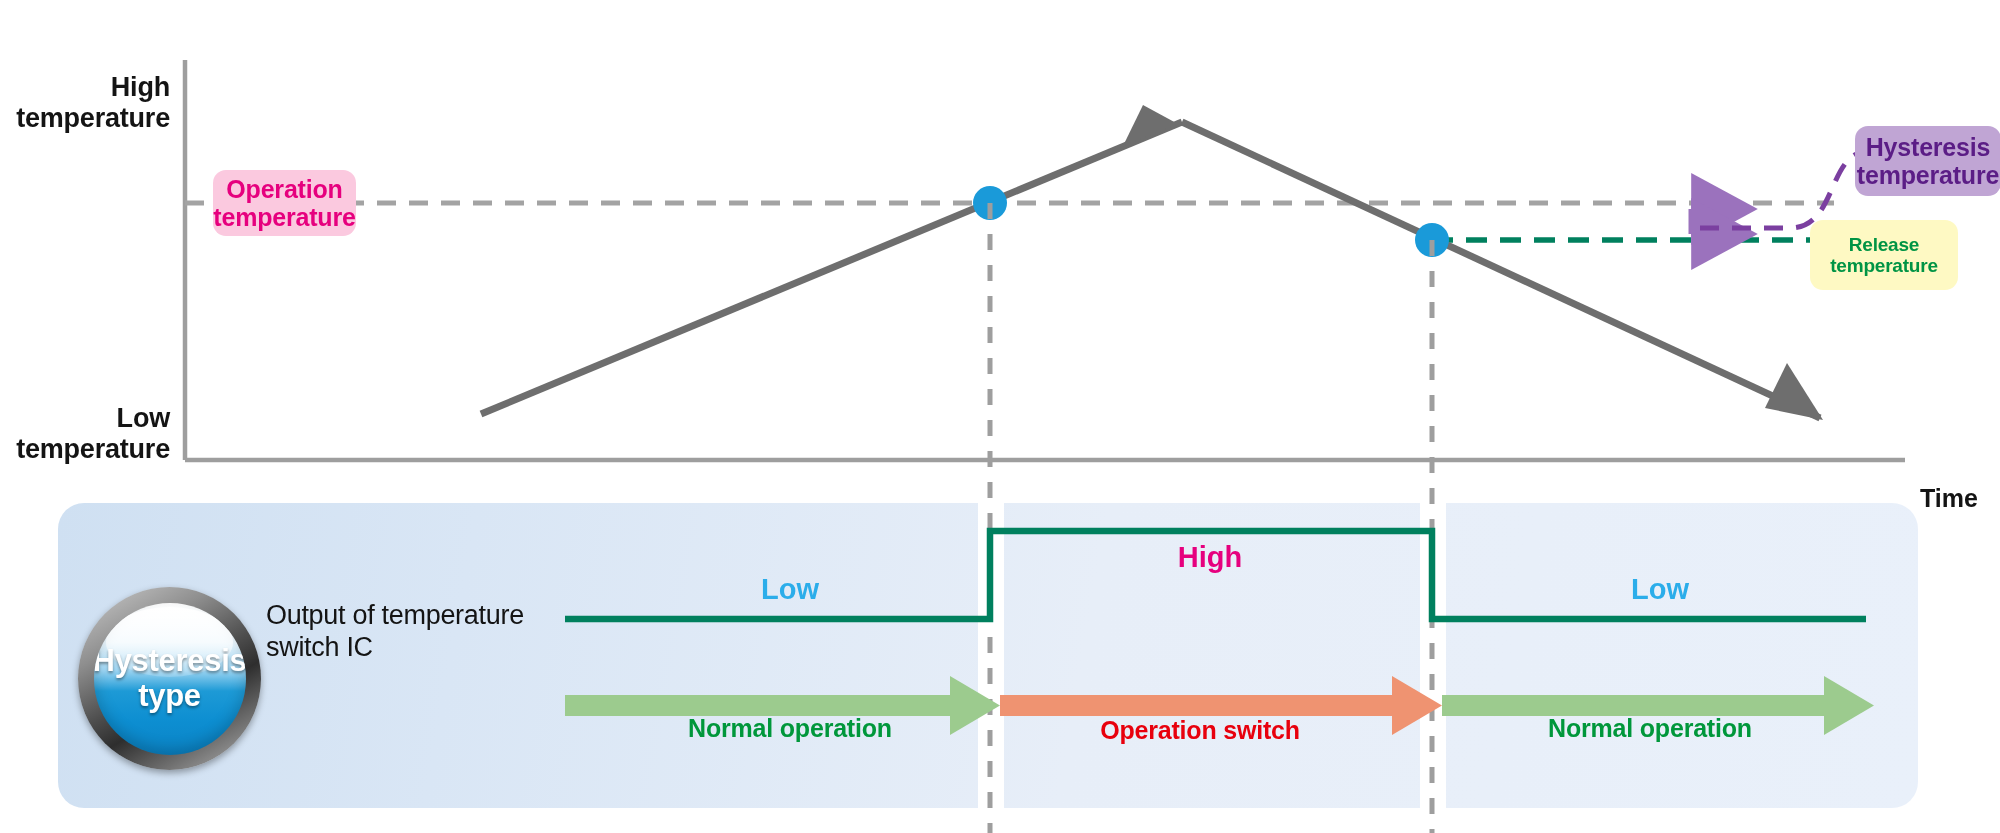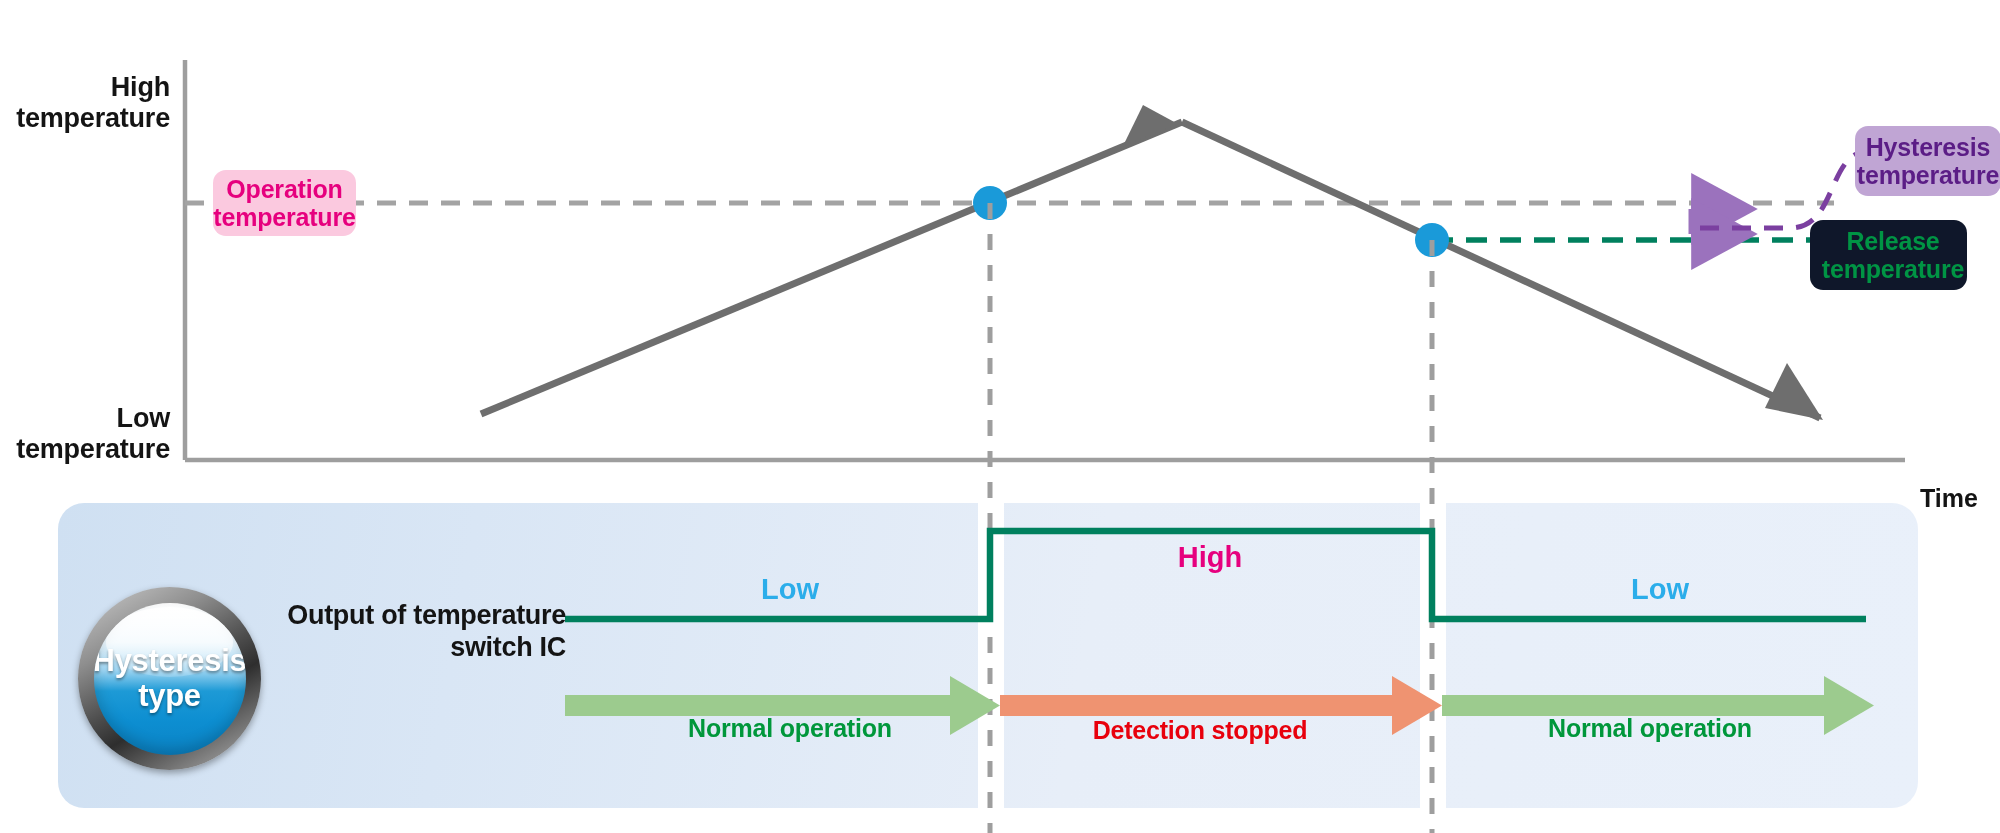--- a/index.html
+++ b/index.html
@@ -13,21 +13,21 @@
   .axis-label{font-size:27px;font-weight:700;color:#141414;line-height:1.16;
               text-align:right;white-space:pre-line;letter-spacing:-0.2px;}
   .time-label{font-size:25px;font-weight:700;color:#141414;}
 
   
   .chip{position:absolute;border-radius:13px;font-weight:700;line-height:1.13;
         text-align:center;white-space:pre-line;display:flex;align-items:center;
         justify-content:center;letter-spacing:-0.2px;}
   .chip-detect{background:#fbc9df;color:#e6007e;font-size:25px;}
   .chip-hyst{background:#c0a5d4;color:#5b1d86;font-size:25px;}
-  .chip-release{background:#0f172a;color:#009444;font-size:25px;padding-left:9px;}
+  .chip-release{background:#fef9c3;color:#009444;font-size:19px;}
 
   
   #panel{position:absolute;border-radius:26px;
          background:linear-gradient(100deg,#cfe0f2 0%,#d9e6f5 22%,#e7eef8 55%,#e9f0fa 100%);}
   .panel-white-gap{position:absolute;background:#ffffff;}
 
   
   #badge{position:absolute;border-radius:50%;
          background:linear-gradient(150deg,#cfcfcf 0%,#8e8e8e 28%,#4d4d4d 50%,#2e2e2e 62%,#6f6f6f 80%,#bdbdbd 100%);
          box-shadow:0 3px 7px rgba(0,0,0,.35);
@@ -36,22 +36,22 @@
          background:linear-gradient(180deg,#ffffff 0%,#eaf6fd 26%,#9ed5f2 44%,#1d9ad6 58%,#0d8ed1 78%,#0b84c6 100%);
          display:flex;align-items:center;justify-content:center;
          box-shadow:inset 0 -6px 14px rgba(0,0,0,.18);}
   #badge-gloss{position:absolute;left:8%;top:3%;width:84%;height:46%;border-radius:50%;
          background:linear-gradient(180deg,rgba(255,255,255,.97),rgba(255,255,255,.18));}
   #badge-text{position:relative;color:#ffffff;font-size:31px;font-weight:700;
          line-height:1.12;text-align:center;white-space:pre-line;
          text-shadow:0 2px 3px rgba(0,0,0,.4);letter-spacing:-0.3px;}
 
   
-  .row-label{position:absolute;font-size:27px;font-weight:700;color:#141414;
-             line-height:1.17;text-align:right;white-space:pre-line;letter-spacing:-0.3px;}
+  .row-label{position:absolute;font-size:27px;font-weight:400;color:#141414;
+             line-height:1.17;text-align:left;white-space:pre-line;letter-spacing:-0.3px;}
 
   
   .state-txt{position:absolute;font-size:29px;font-weight:700;text-align:center;}
   .state-low{color:#2badea;}
   .state-high{color:#e6007e;}
 
   
   .op-txt{position:absolute;font-size:25px;font-weight:700;text-align:center;letter-spacing:-0.2px;}
   .op-normal{color:#00973b;text-align:center;}
   .op-stopped{color:#e8000d;}
@@ -147,17 +147,17 @@
 
 
   <div class="state-txt state-low" style="left:670px;top:573px;width:240px;">Low</div>
 
   <div class="state-txt state-high" style="left:1090px;top:541px;width:240px;">High</div>
 
   <div class="state-txt state-low" style="left:1540px;top:573px;width:240px;">Low</div>
 
   <div class="op-txt op-normal" style="left:640px;top:714px;width:300px;">Normal operation</div>
 
-  <div class="op-txt op-stopped" style="left:1050px;top:716px;width:300px;">Detection stopped</div>
+  <div class="op-txt op-stopped" style="left:1050px;top:716px;width:300px;">Operation switch</div>
 
   <div class="op-txt op-normal" style="left:1500px;top:714px;width:300px;">Normal operation</div>
 
 </div>
 
 </body></html>

